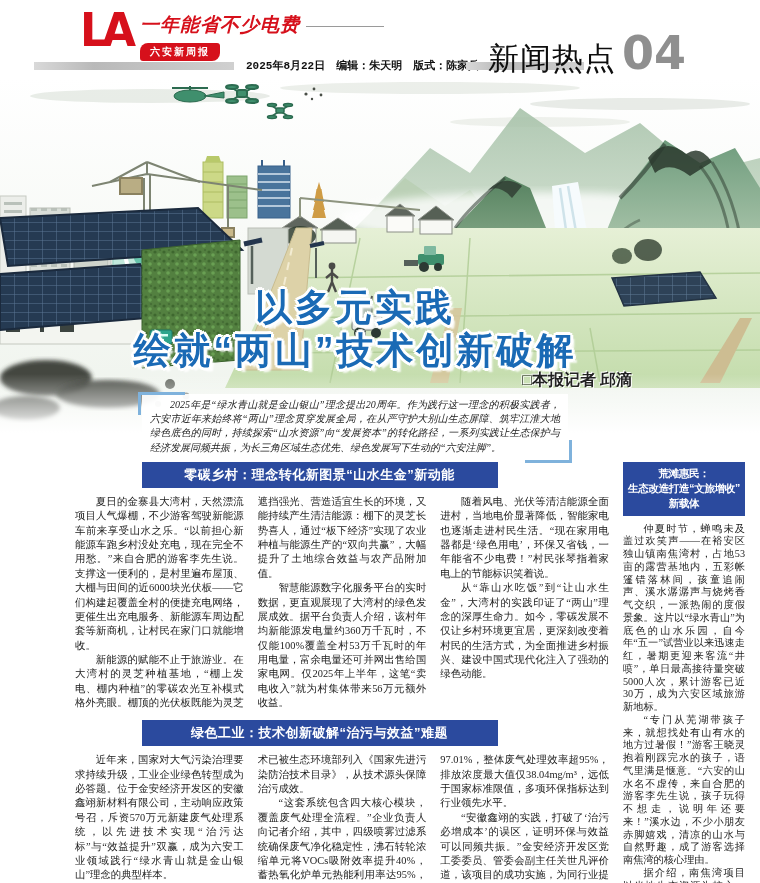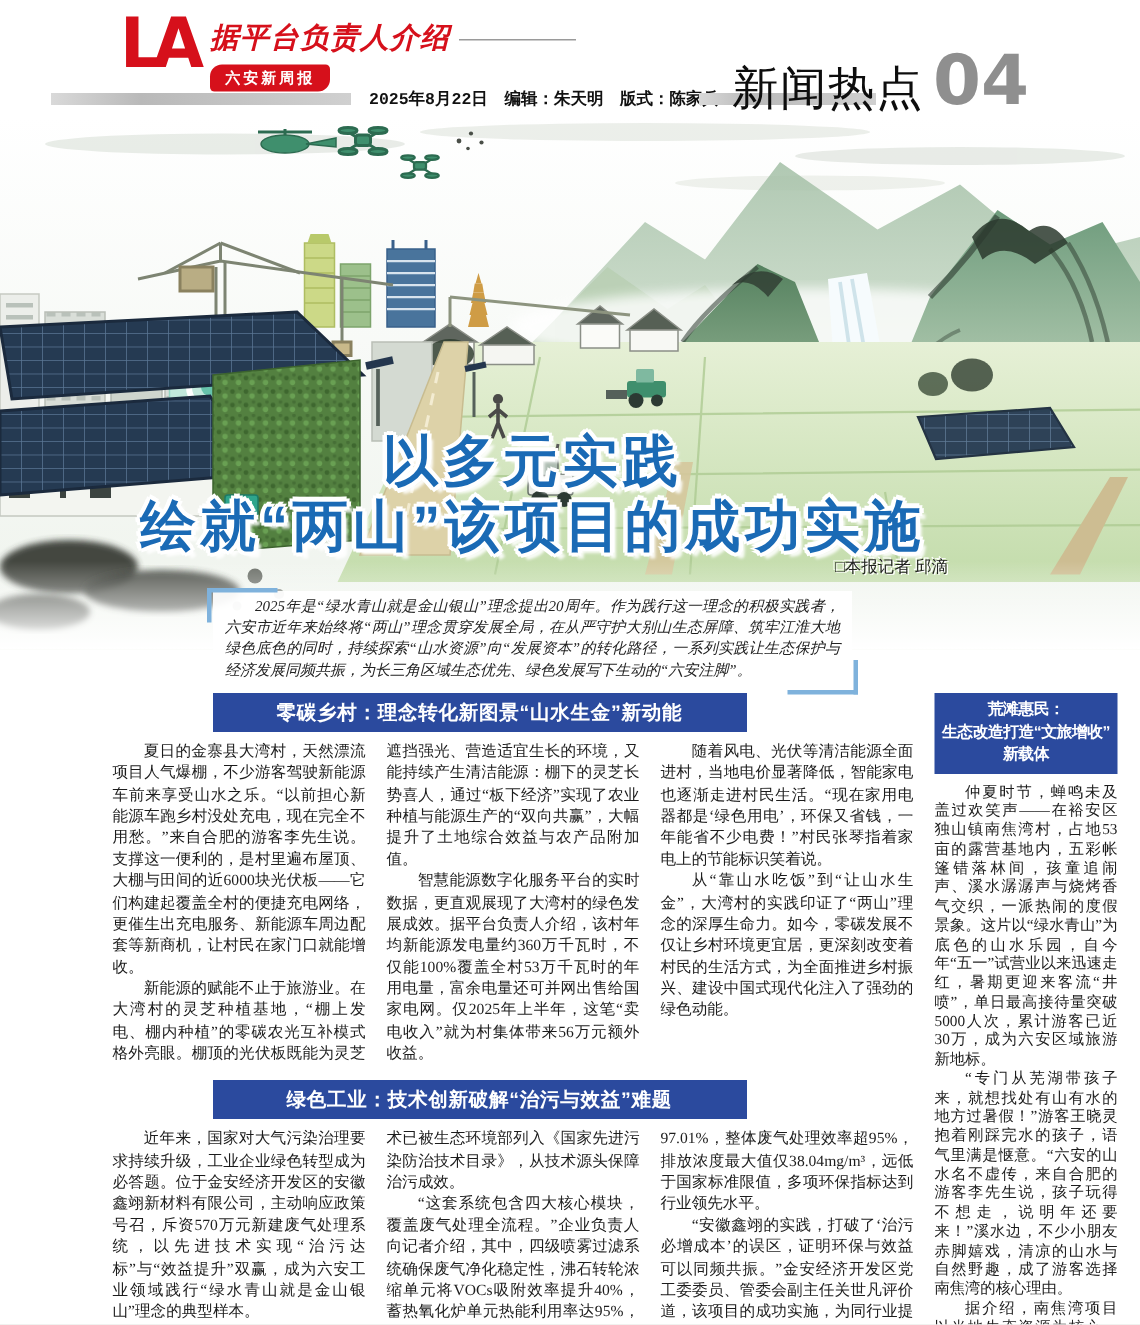--- a/index.html
+++ b/index.html
@@ -41,22 +41,22 @@
   .hero svg{position:absolute;top:0;left:0;}
   .hero-title{
     position:absolute;top:210px;left:0;width:710px;text-align:center;z-index:5;
     color:#1a6ab5;font-weight:900;letter-spacing:3px;
     text-shadow:-2px -2px 0 #fff,2px -2px 0 #fff,-2px 2px 0 #fff,2px 2px 0 #fff,
                 -3px 0 0 #fff,3px 0 0 #fff,0 3px 0 #fff,0 -3px 0 #fff,4px 4px 2px rgba(255,255,255,.9);
   }
   .hero-title .t1{font-size:37px;line-height:1.1;}
   .hero-title .t2{font-size:37px;line-height:1.2;}
   .byline{
-    position:absolute;top:292px;right:128px;z-index:5;font-size:11px;color:#222;
-    font-family:"Liberation Serif",serif;font-weight:400;
+    position:absolute;top:292px;right:128px;z-index:5;font-size:16px;color:#222;
+    font-family:"Liberation Serif",serif;font-weight:700;
     text-shadow:1px 1px 0 #fff,-1px -1px 0 #fff;
   }
   .intro-box{
     position:absolute;top:316px;left:142px;width:410px;z-index:5;background:rgba(255,255,255,.92);
     font-family:"Liberation Serif",serif;font-style:italic;font-size:10px;line-height:1.42;
     color:#222;text-align:justify;padding:4px 8px 6px 8px;
   }
   .intro-box p{margin:0;text-indent:2em;}
   .corner-tl{position:absolute;top:-2px;left:-4px;width:44px;height:20px;border-top:3px solid #7fb2dc;border-left:3px solid #7fb2dc;}
   .corner-br{position:absolute;bottom:-2px;right:-4px;width:44px;height:20px;border-bottom:3px solid #7fb2dc;border-right:3px solid #7fb2dc;}
@@ -81,21 +81,21 @@
 </head>
 <body>
 
 <div class="page">
 
   <header class="masthead">
     <div class="logo-block">
       <div class="logo-la">LA</div>
       <div class="logo-right">
         <div>
-          <span class="paper-script">据平台负责人介绍</span><span class="script-line"></span>
+          <span class="paper-script">一年能省不少电费</span><span class="script-line"></span>
         </div>
         <span class="paper-badge">六安新周报</span>
       </div>
     </div>
     <div class="dateline-row">
       <div class="grey-bar left"></div>
       <div class="dateline-text">
         <span>2025年8月22日</span>
         <span>编辑：朱天明</span>
         <span>版式：陈家兵</span>
@@ -373,21 +373,21 @@
         <circle cx="170" cy="306" r="5" opacity="0.7"></circle>
           <circle cx="186" cy="318" r="3.4" opacity="0.6"></circle>
           <circle cx="158" cy="326" r="3" opacity="0.6"></circle>
       </g>
 
       <rect x="0" y="296" width="760" height="59" fill="url(#fade)"></rect>
     </svg>
 
     <div class="hero-title">
       <div class="t1">以多元实践</div>
-      <div class="t2">绘就“两山”该项目的成功实施</div>
+      <div class="t2">绘就“两山”技术创新破解</div>
     </div>
     <div class="byline">□本报记者 邱滴</div>
 
     <div class="intro-box">
       <div class="corner-tl"></div>
       <div class="corner-br"></div>
       <p>2025年是“绿水青山就是金山银山”理念提出20周年。作为践行这一理念的积极实践者，六安市近年来始终将“两山”理念贯穿发展全局，在从严守护大别山生态屏障、筑牢江淮大地绿色底色的同时，持续探索“山水资源”向“发展资本”的转化路径，一系列实践让生态保护与经济发展同频共振，为长三角区域生态优先、绿色发展写下生动的“六安注脚”。</p>
     </div>
   </div>
 

